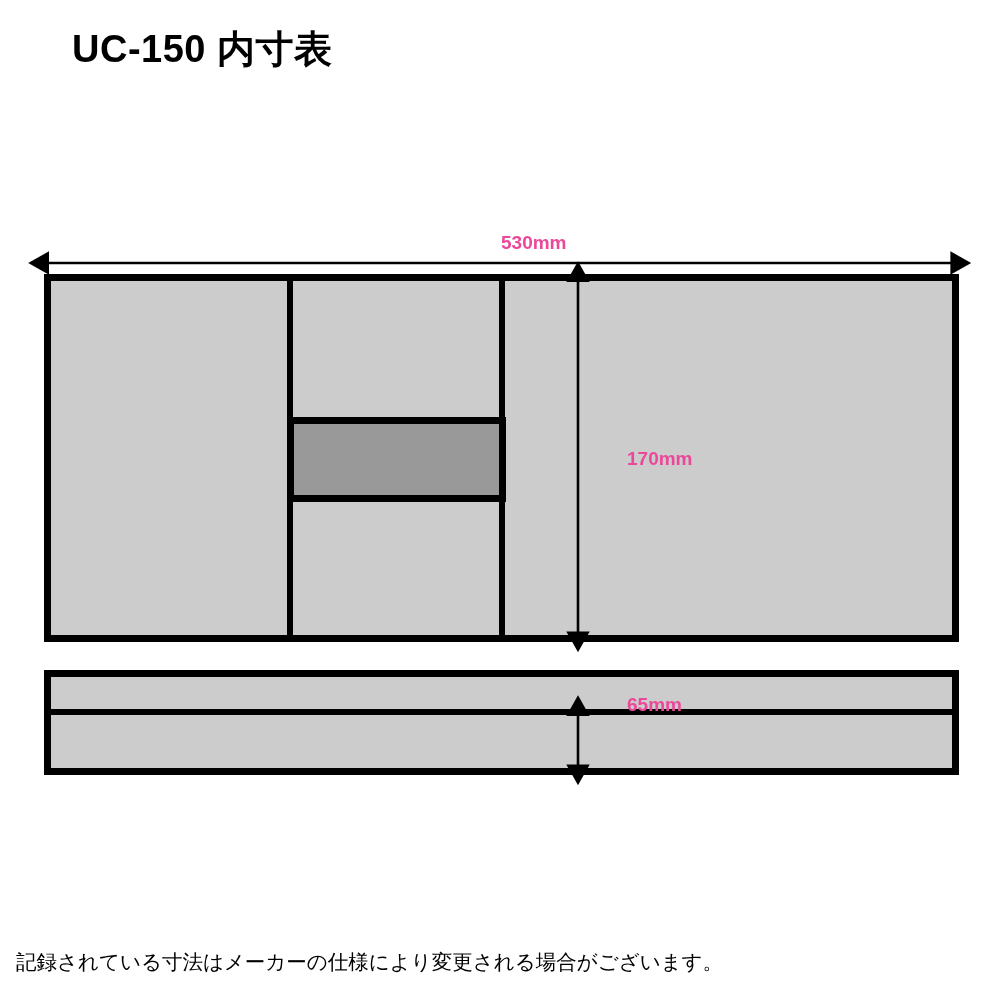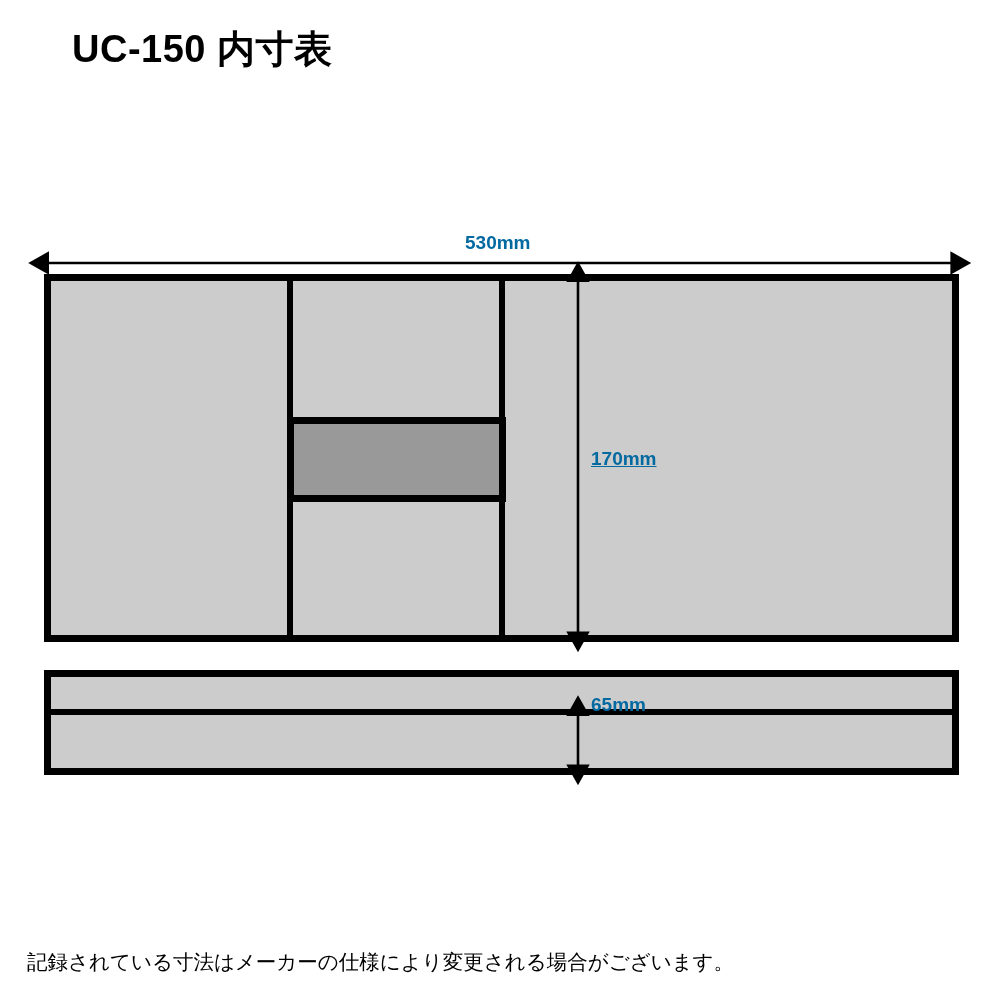--- a/index.html
+++ b/index.html
@@ -27,49 +27,49 @@
     top: 24px;
     font-size: 38px;
     font-weight: bold;
     letter-spacing: 0.5px;
     color: #000000;
     white-space: nowrap;
     margin-left: 16px;
   }
   .footnote {
     position: absolute;
-    left: 27px;
+    left: 16px;
     top: 948px;
     font-size: 20.5px;
     font-weight: 500;
     color: #000000;
     white-space: nowrap;
   }
   .diagram {
     position: absolute;
     left: 0;
     top: 0;
     width: 1000px;
     height: 1000px;
   }
   .dim-label {
     position: absolute;
     font-size: 19px;
     font-weight: bold;
-    color: #0369a1;
+    color: #ec4899;
     white-space: nowrap;
+    margin-left: 36px;
   }
   #label-width {
     left: 465px;
     top: 232px;
   }
   #label-height {
     left: 591px;
     top: 448px;
-    text-decoration: underline;
   }
   #label-depth {
     left: 591px;
     top: 694px;
   }
 </style>
 </head>
 <body>
 
 <div id="page">

